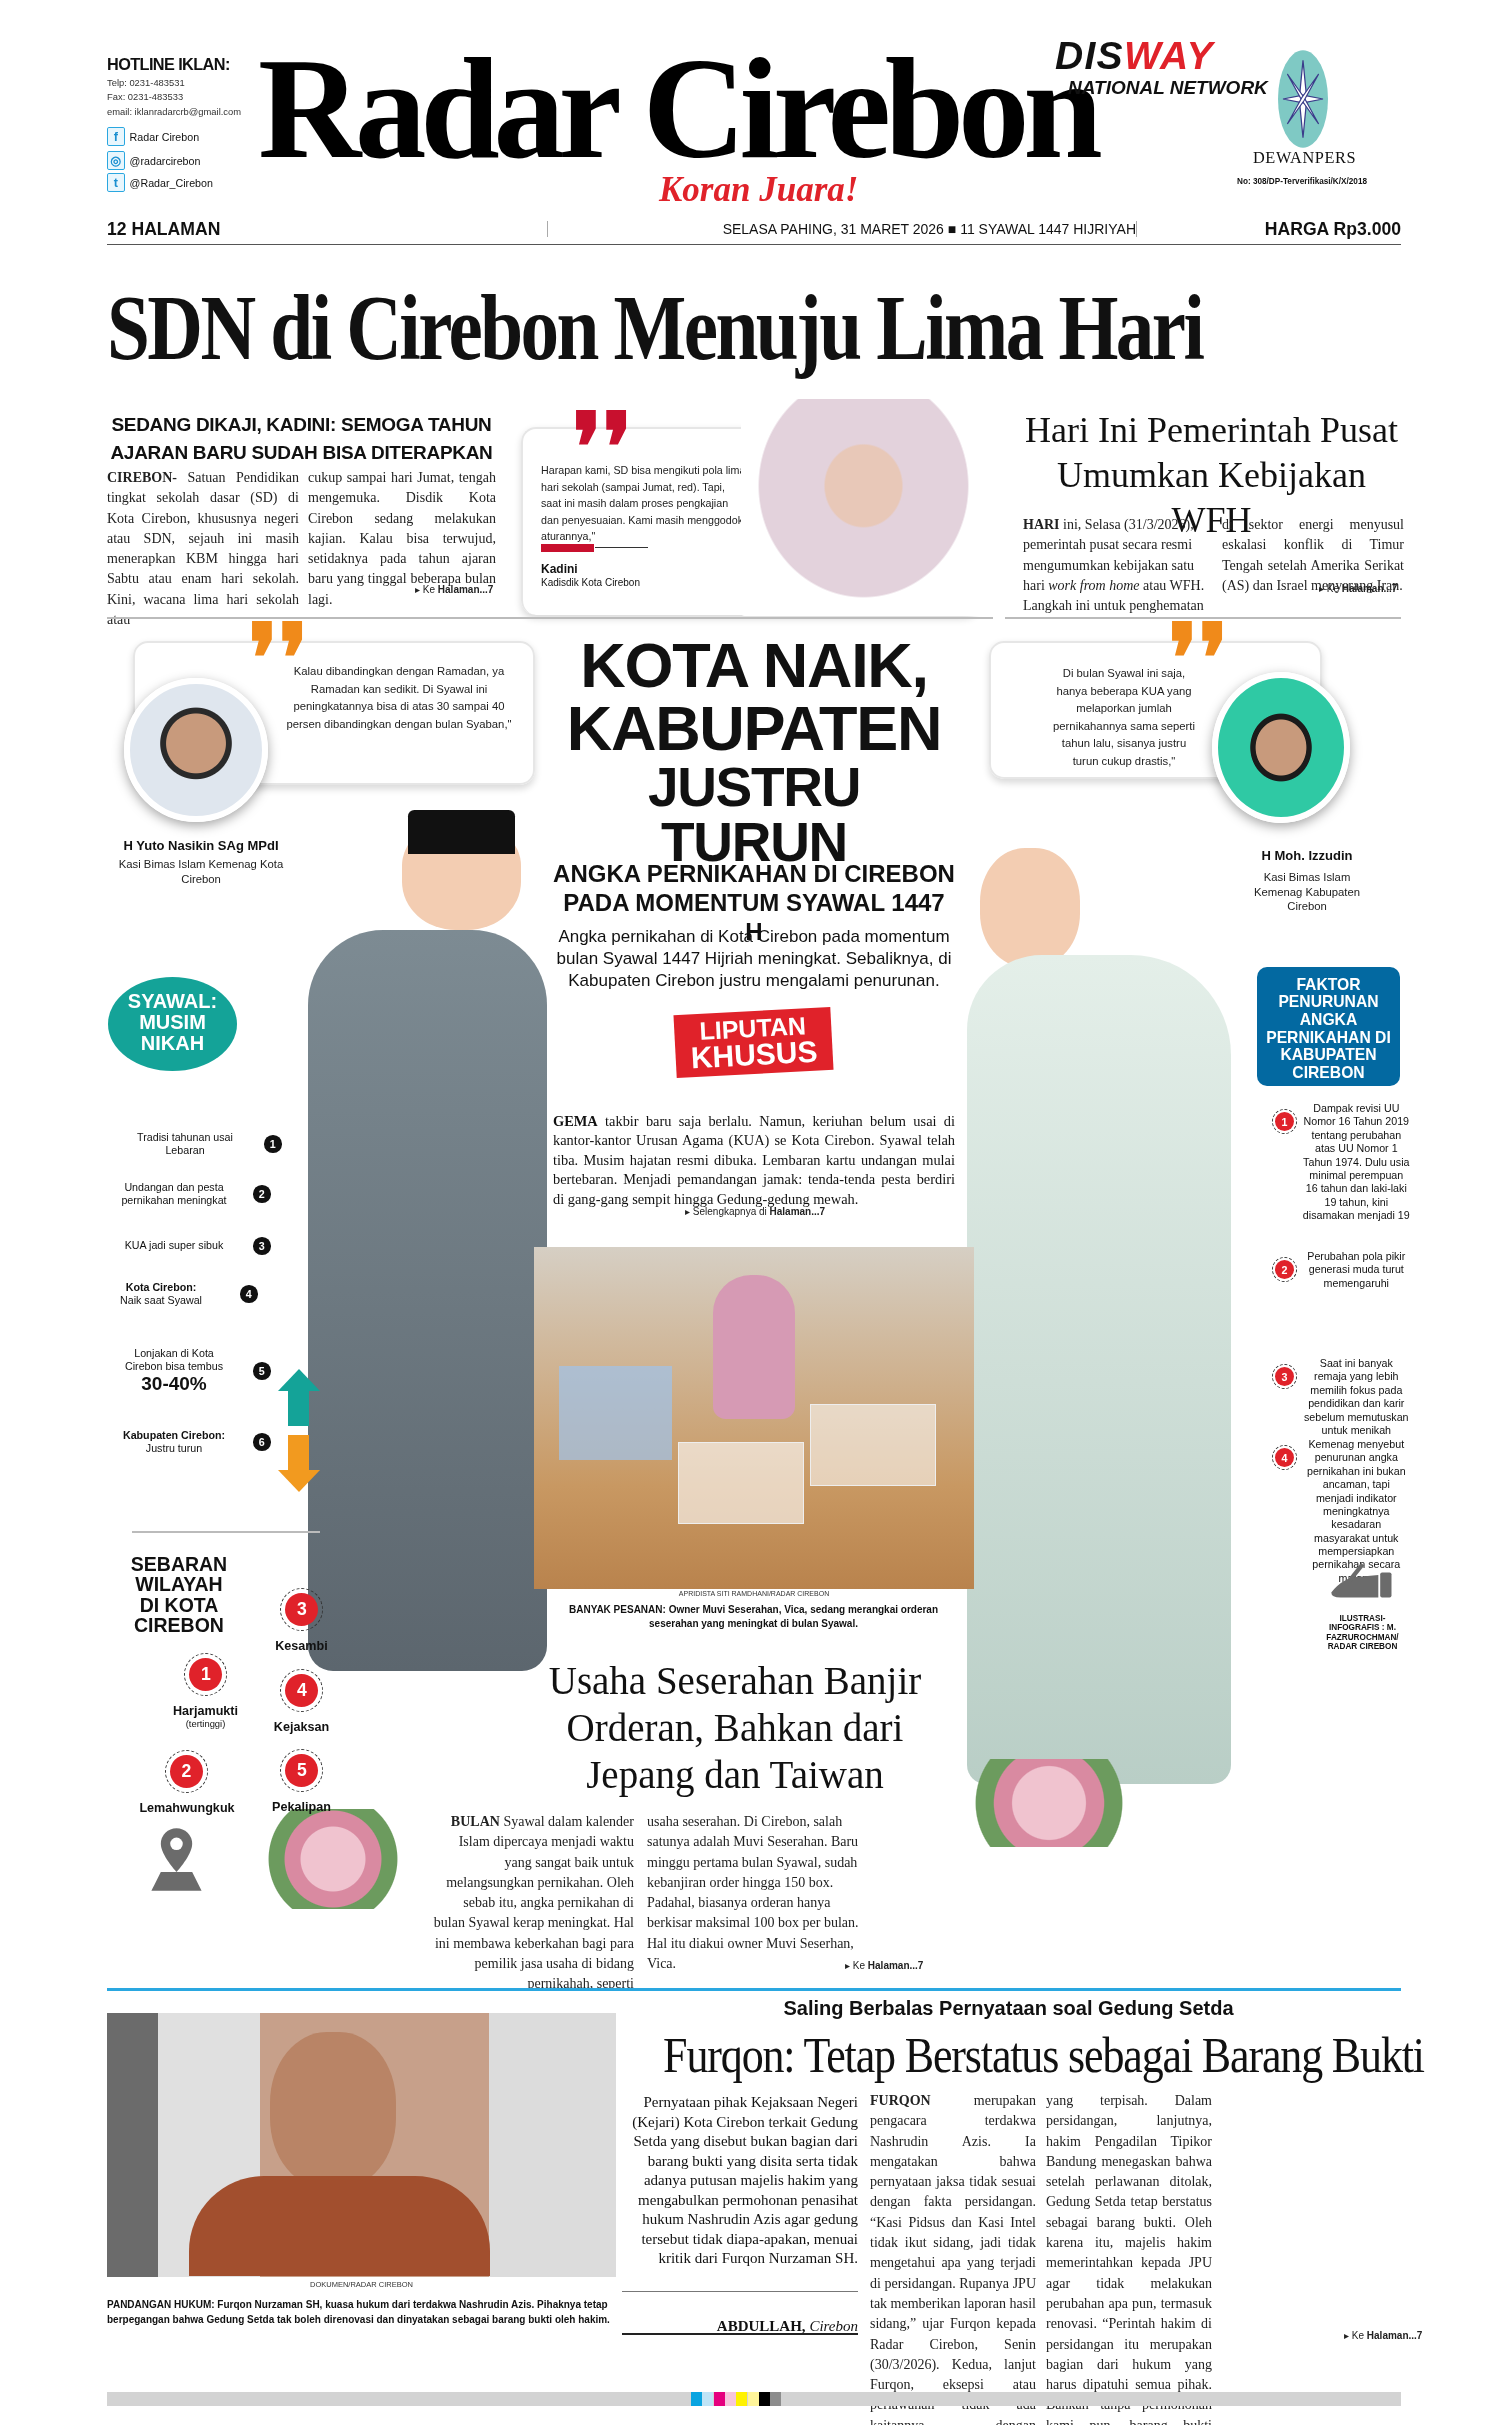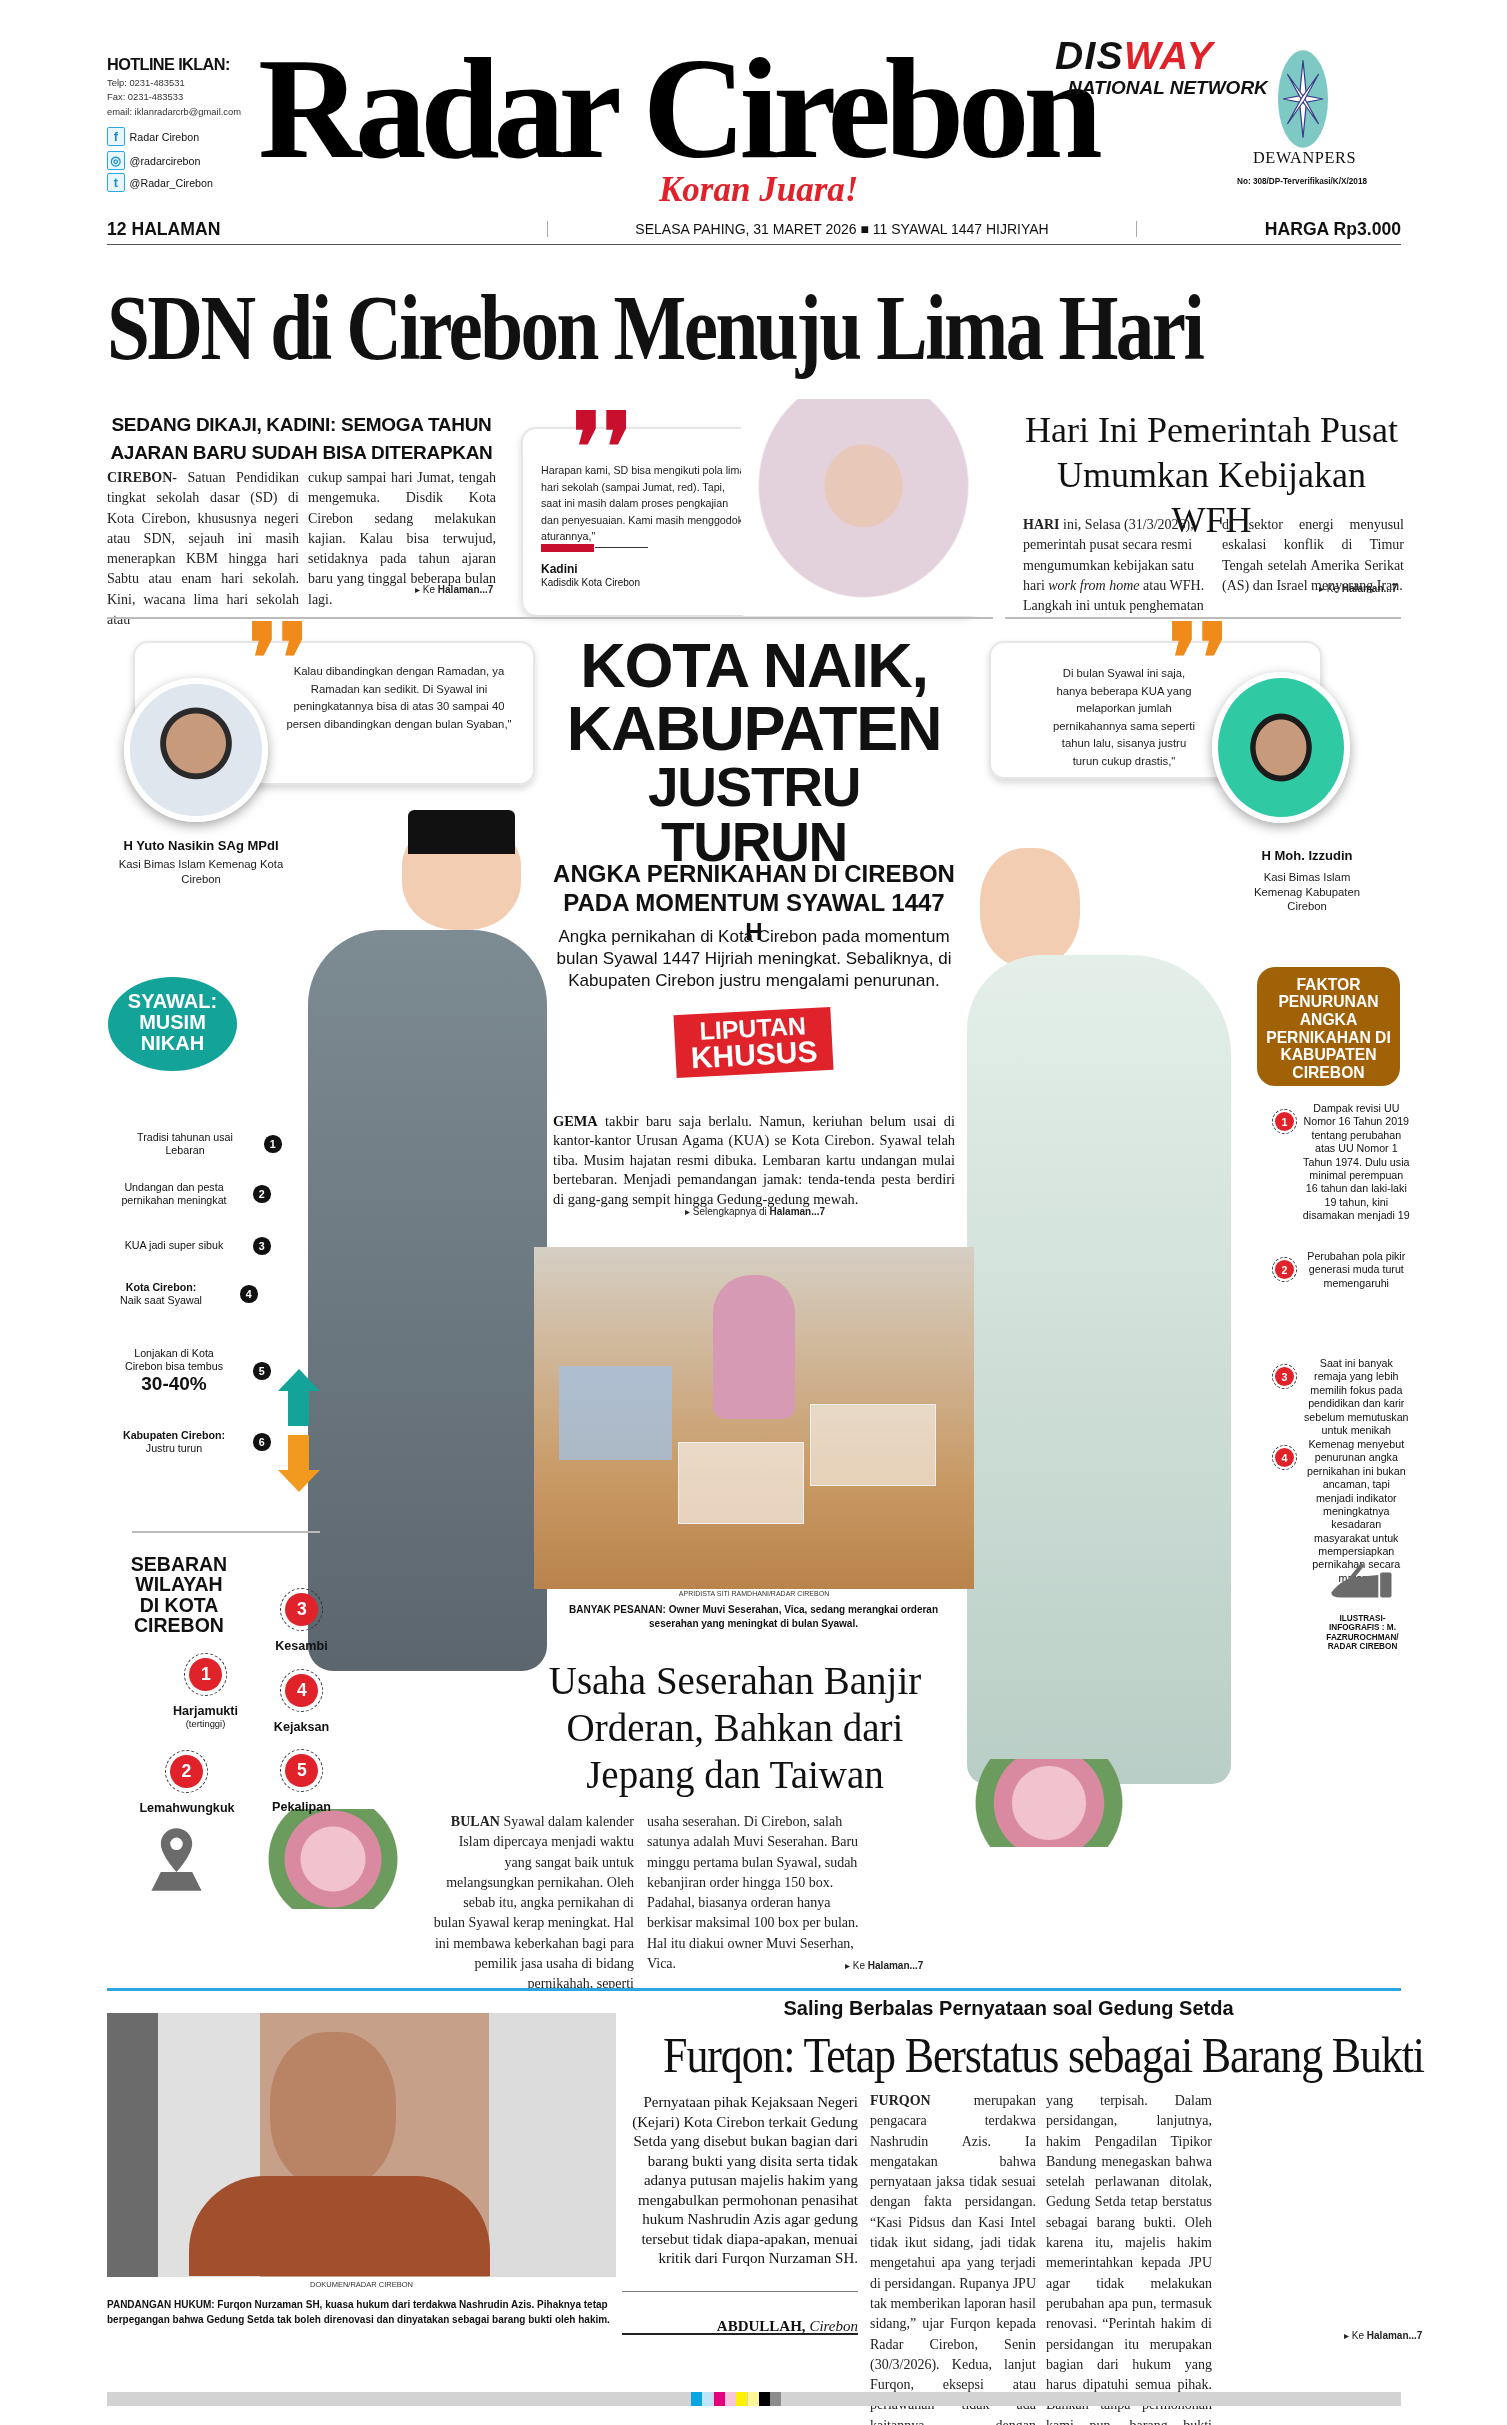--- a/index.html
+++ b/index.html
@@ -17,21 +17,21 @@
   .logo { left: 258px; top: 38px; font-family: "Liberation Serif", serif; font-weight: bold; font-size: 143px; letter-spacing: -6.3px; line-height: 1; color: #000; }
   .tagline { left: 659px; top: 170px; font-family: "Liberation Serif", serif; font-style: italic; font-weight: bold; color: #e0222a; font-size: 35px; }
   .disway { left: 1055px; top: 36px; font-size: 39px; font-weight: 900; font-style: italic; letter-spacing: 1.3px; line-height: 1; }
   .disway .d1 { color: #111; } .disway .d2 { color: #e0222a; }
   .natnet { left: 1068px; top: 77px; font-size: 19px; font-weight: bold; font-style: italic; color: #111; }
   .dewan-logo { left: 1278px; top: 49px; width: 50px; height: 100px; }
   .dewan-text { left: 1253px; top: 148px; font-family: "Liberation Serif", serif; font-size: 16.3px; letter-spacing: 0.6px; }
   .dewan-no { left: 1237px; top: 177px; font-size: 8.2px; font-weight: bold; }
   .dateline { left: 107px; top: 214px; width: 1294px; height: 31px; border-bottom: 1.9px solid #555; display: flex; align-items: center; font-size: 15px; }
   .dateline .halaman { width: 440px; font-weight: bold; font-size: 17.6px; }
-  .dateline .date { flex: 1; text-align: center; border-left: 1.3px solid #aaa; border-right: 1.3px solid #aaa; font-size: 14px; }
+  .dateline .date { flex: 1; text-align: right; border-left: 1.3px solid #aaa; border-right: 1.3px solid #aaa; font-size: 14px; }
   .dateline .harga { width: 264px; text-align: right; font-weight: bold; font-size: 17.6px; }
 
   
   .main-headline { left: 107px; top: 276px; width: 1294px; font-family: "Liberation Serif", serif; font-weight: bold; font-size: 94px; letter-spacing: -3.1px; line-height: 1.1; transform: scaleX(0.82); transform-origin: left; white-space: nowrap; }
 
   .sub-kicker { left: 107px; top: 411px; width: 389px; font-weight: 900; font-size: 19px; line-height: 1.45; text-align: center; letter-spacing: -0.3px; }
   .col-text { font-family: "Liberation Serif", serif; font-size: 14px; line-height: 1.45; text-align: justify; color: #222; }
   .more { font-size: 10px; color: #222; }
   .more b { font-weight: bold; }
 
@@ -62,21 +62,21 @@
   .step-num { width: 17.6px; height: 17.6px; border-radius: 50%; background: #111; color: #fff; font-size: 10.7px; font-weight: bold; display: flex; align-items: center; justify-content: center; margin-left: 24px; }
   .arrow-up { width: 0; height: 0; border-left: 21px solid transparent; border-right: 21px solid transparent; border-bottom: 22.6px solid #14a398; }
   .arrow-up-stem { width: 21.4px; height: 35px; background: #14a398; margin-left: 10px; }
   .arrow-down-stem { width: 21.4px; height: 35px; background: #f29a1f; margin-left: 10px; }
   .arrow-down { width: 0; height: 0; border-left: 21px solid transparent; border-right: 21px solid transparent; border-top: 22.6px solid #f29a1f; }
 
   .sebaran-title { left: 129px; top: 1554px; width: 100px; text-align: center; font-weight: 900; font-size: 19.5px; line-height: 1.05; }
   .red-num { width: 33px; height: 33px; border-radius: 50%; background: #e0222a; color: #fff; font-weight: 900; font-size: 17.6px; display: flex; align-items: center; justify-content: center; outline: 1.9px dashed #333; outline-offset: 4.4px; }
   .region-label { font-weight: 900; font-size: 12.6px; text-align: center; }
 
-  .faktor-box { left: 1257px; top: 967px; width: 143px; height: 119px; background: #a16207; border-radius: 18px; color: #fff; font-weight: 900; font-size: 15.7px; line-height: 1.12; text-align: center; padding-top: 8.8px; }
+  .faktor-box { left: 1257px; top: 967px; width: 143px; height: 119px; background: #0369a1; border-radius: 10px; color: #fff; font-weight: 900; font-size: 15.7px; line-height: 1.12; text-align: center; padding-top: 8.8px; }
   .faktor-item { display: flex; align-items: flex-start; }
   .faktor-num { width: 19px; height: 19px; border-radius: 50%; background: #e0222a; color: #fff; font-weight: bold; font-size: 10.7px; display: flex; align-items: center; justify-content: center; outline: 1.3px dashed #333; outline-offset: 2.5px; margin-top: 10px; margin-right: 8.8px; flex-shrink: 0; }
   .faktor-text { width: 107px; text-align: center; font-size: 10.7px; line-height: 1.25; }
 
   .usaha-title { left: 515px; top: 1658px; width: 440px; text-align: center; font-family: "Liberation Serif", serif; font-size: 39px; line-height: 1.2; }
 
   .figure-bg { background: linear-gradient(180deg,#7d8b93 0%, #5c666e 100%); }
 
   
   .blue-rule { left: 107px; top: 1988px; width: 1294px; height: 3.1px; background: #2aa7e0; }

